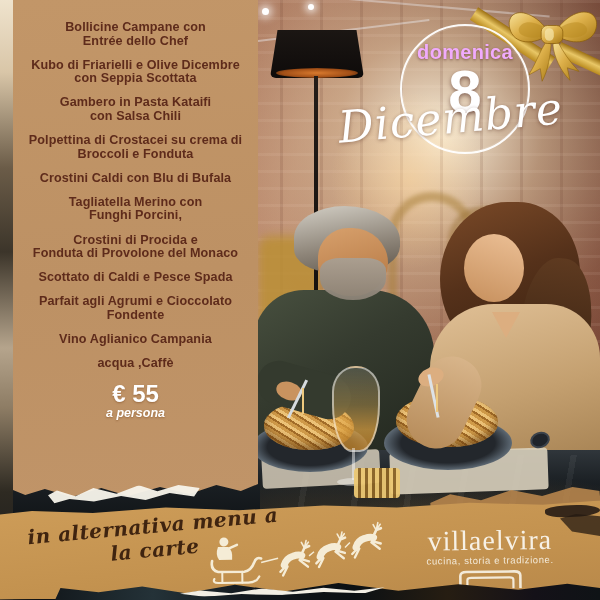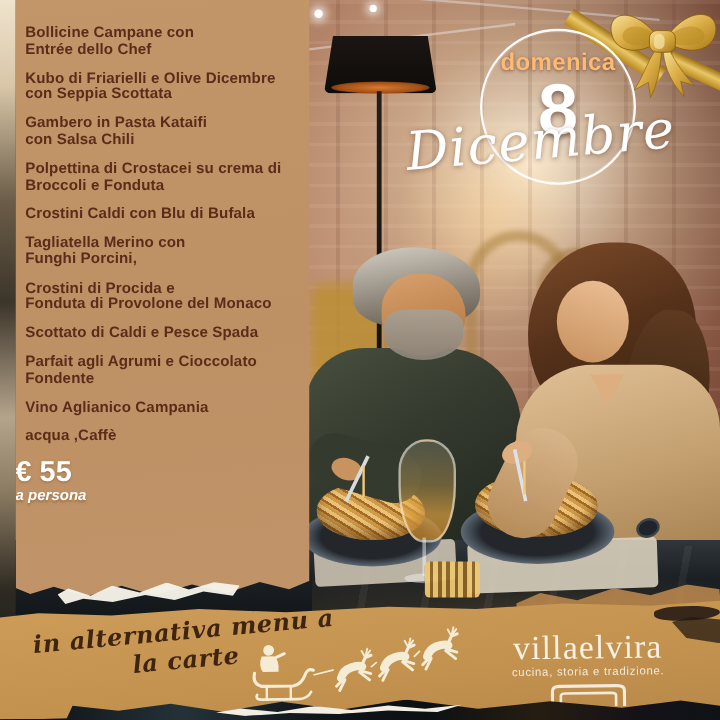--- a/index.html
+++ b/index.html
@@ -75,31 +75,31 @@
   
   .ribbonA{left:474px;top:6px;width:92px;height:15px;z-index:2;transform:rotate(33deg);transform-origin:left center;
     background:linear-gradient(180deg,#9c7012,#e9c766 45%,#b98a1e);}
   .ribbonB{left:556px;top:52px;width:50px;height:14px;z-index:2;transform:rotate(25deg);
     background:linear-gradient(180deg,#9c7012,#e9c766 45%,#b98a1e);}
   .bow{left:498px;top:-6px;width:108px;height:90px;z-index:3;}
 
   
   .badge{left:400px;top:24px;width:126px;height:126px;border:2.5px solid rgba(255,255,255,.95);border-radius:50%;
     z-index:4;text-align:center;box-shadow:inset 0 0 0 1px rgba(255,255,255,.12);}
-  .badge-day{margin-top:15px;font-size:20px;font-weight:700;color:#fdba74;letter-spacing:.3px;text-shadow:0 1px 3px rgba(60,20,15,.55);}
+  .badge-day{margin-top:15px;font-size:20px;font-weight:700;color:#f0abfc;letter-spacing:.3px;text-shadow:0 1px 3px rgba(60,20,15,.55);}
   .badge-num{font-size:60px;font-weight:700;color:#fff;line-height:.92;text-shadow:0 2px 4px rgba(60,20,15,.5);}
   .month{left:333px;top:92px;width:235px;z-index:5;font-family:"DejaVu Serif",serif;font-style:italic;
     font-size:44px;color:#fff;transform:rotate(-5deg);text-align:center;letter-spacing:1px;
     text-shadow:0 1px 4px rgba(70,30,20,.45);}
 
   
   .panel{left:13px;top:0;width:245px;height:498px;z-index:5;
     background:linear-gradient(175deg,#c29668 0%,#bd9164 55%,#c09468 100%);
     clip-path:polygon(0 0,100% 0,100% 97.2%,93% 98.6%,83% 97.4%,72% 99.2%,60% 97.8%,47% 99.6%,36% 98%,24% 99.8%,13% 98.2%,5% 99.4%,0 98.4%);}
-  .menu-list{position:absolute;inset:0;padding-top:21px;}
+  .menu-list{position:absolute;inset:0;padding-top:21px;text-align:center;}
   .menu-item{font-weight:700;font-size:12.6px;line-height:13.6px;color:#5e2b1b;margin:0 8px 10.5px;
     white-space:pre-line;letter-spacing:.1px;}
   .price{font-size:24px;font-weight:700;color:#fff;margin-top:3px;text-shadow:0 1px 2px rgba(120,70,30,.5);line-height:1.05;}
   .price-note{font-size:12.5px;font-weight:700;color:#fff;text-shadow:0 1px 2px rgba(120,70,30,.5);font-style:italic;}
 
   
   .streak-white{left:48px;top:486px;width:152px;height:15px;background:#f6f2e9;z-index:6;opacity:.96;transform:rotate(-2.5deg);
     clip-path:polygon(0 40%,6% 10%,18% 55%,30% 5%,45% 50%,60% 0,72% 45%,86% 10%,100% 35%,96% 90%,80% 60%,64% 100%,48% 65%,30% 95%,14% 70%,4% 95%);}
   .streak-tan{left:430px;top:488px;width:170px;height:20px;background:#c08b4f;z-index:5;opacity:.85;transform:rotate(-2deg);
     clip-path:polygon(0 60%,12% 20%,30% 55%,48% 10%,66% 45%,84% 5%,100% 30%,100% 100%,0 100%);}

